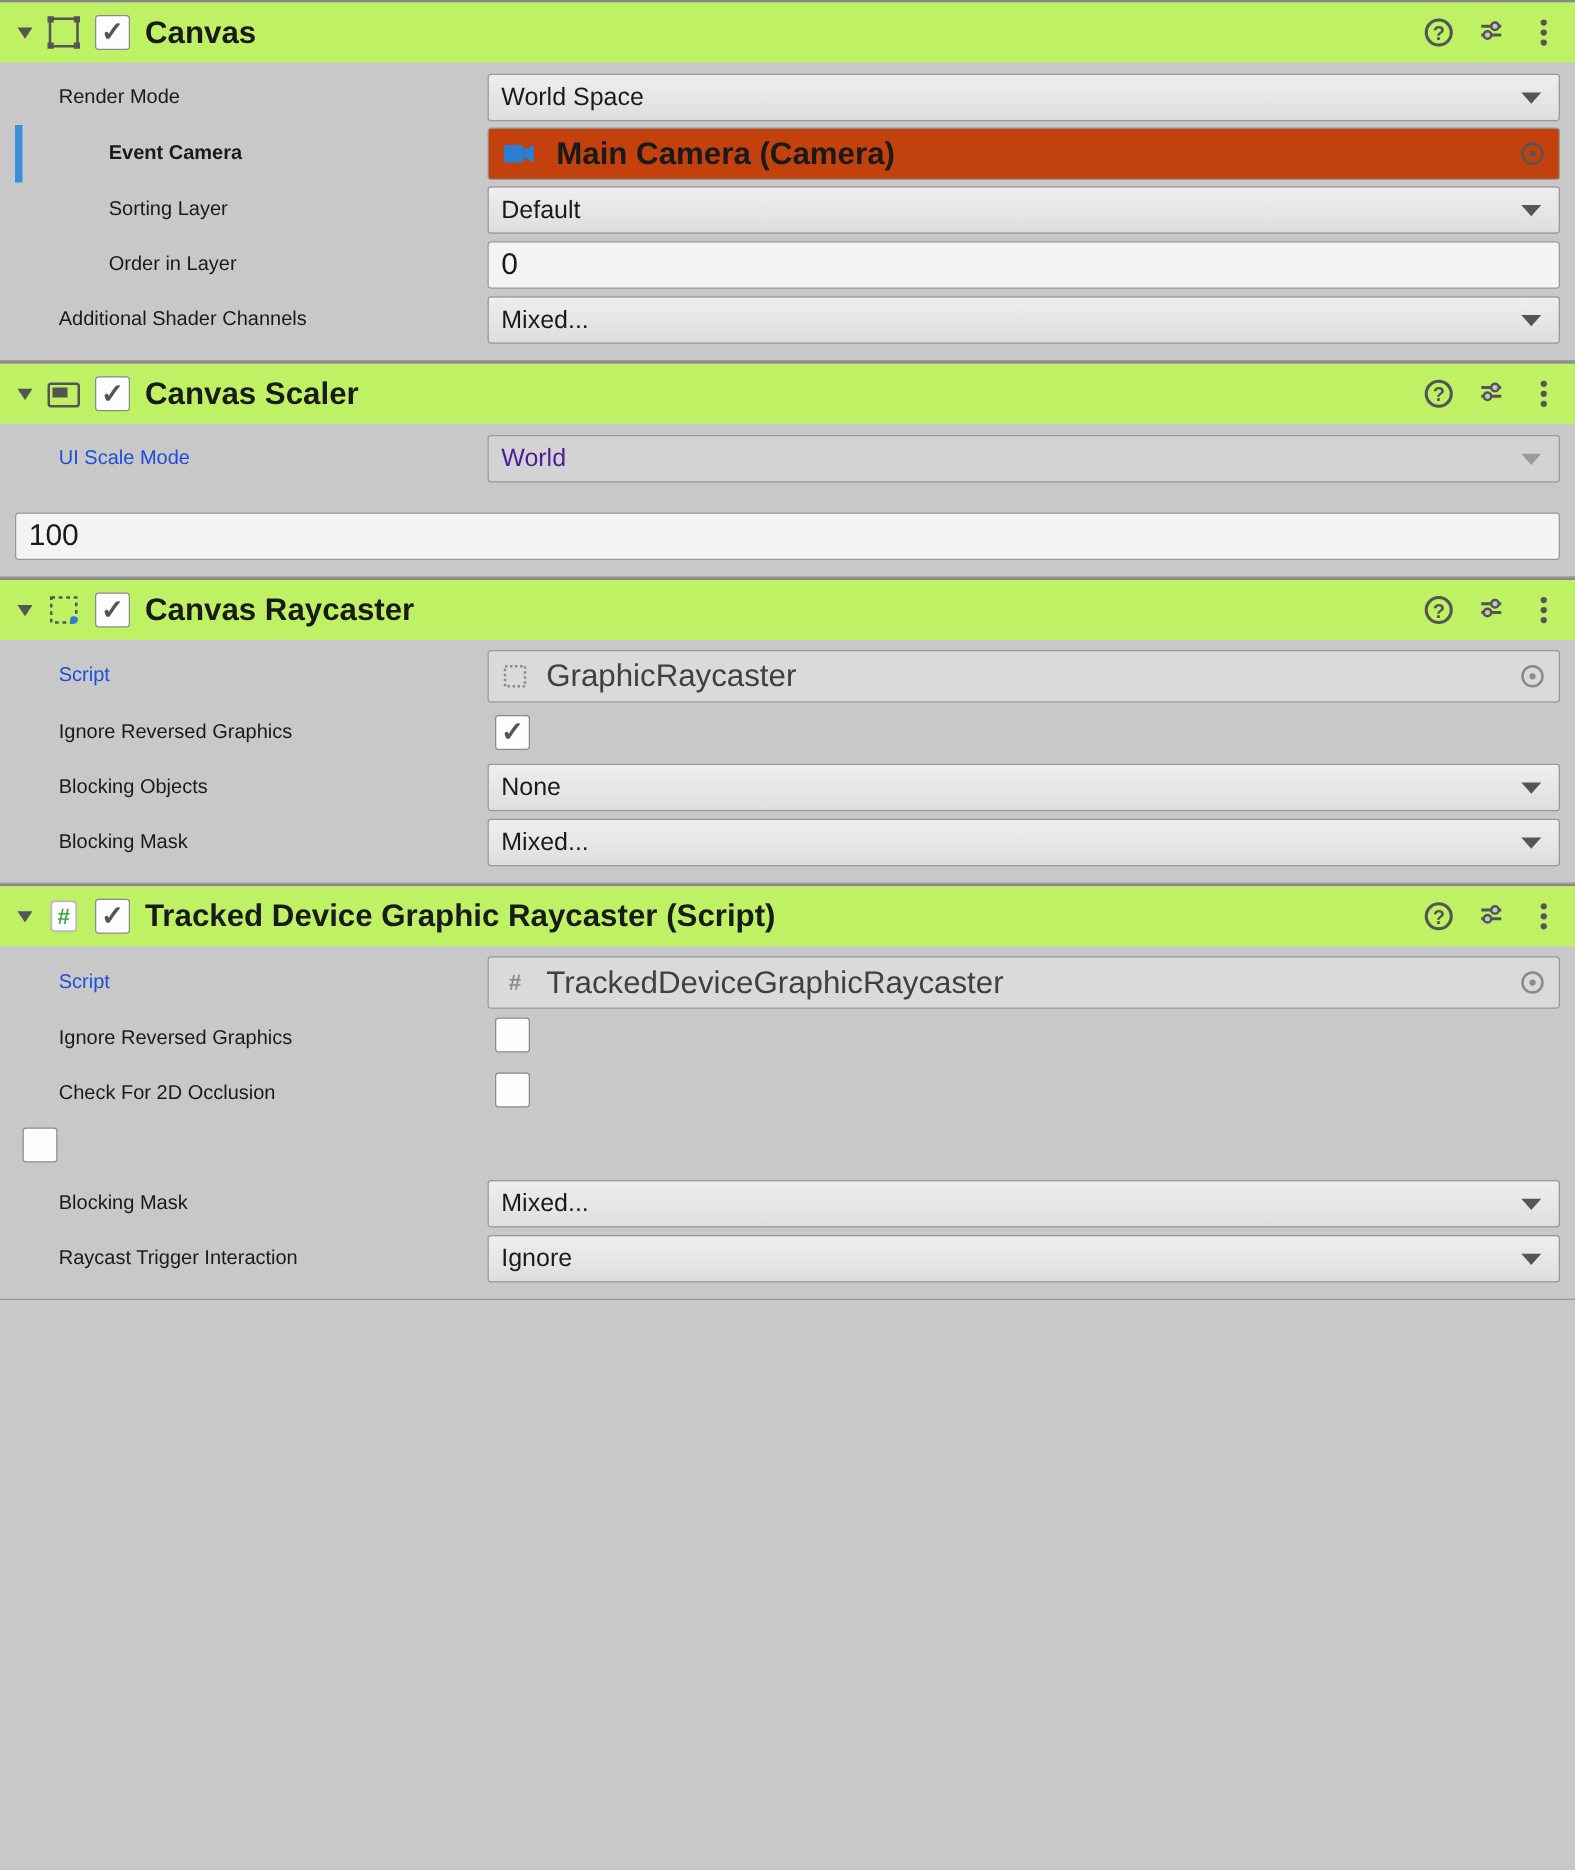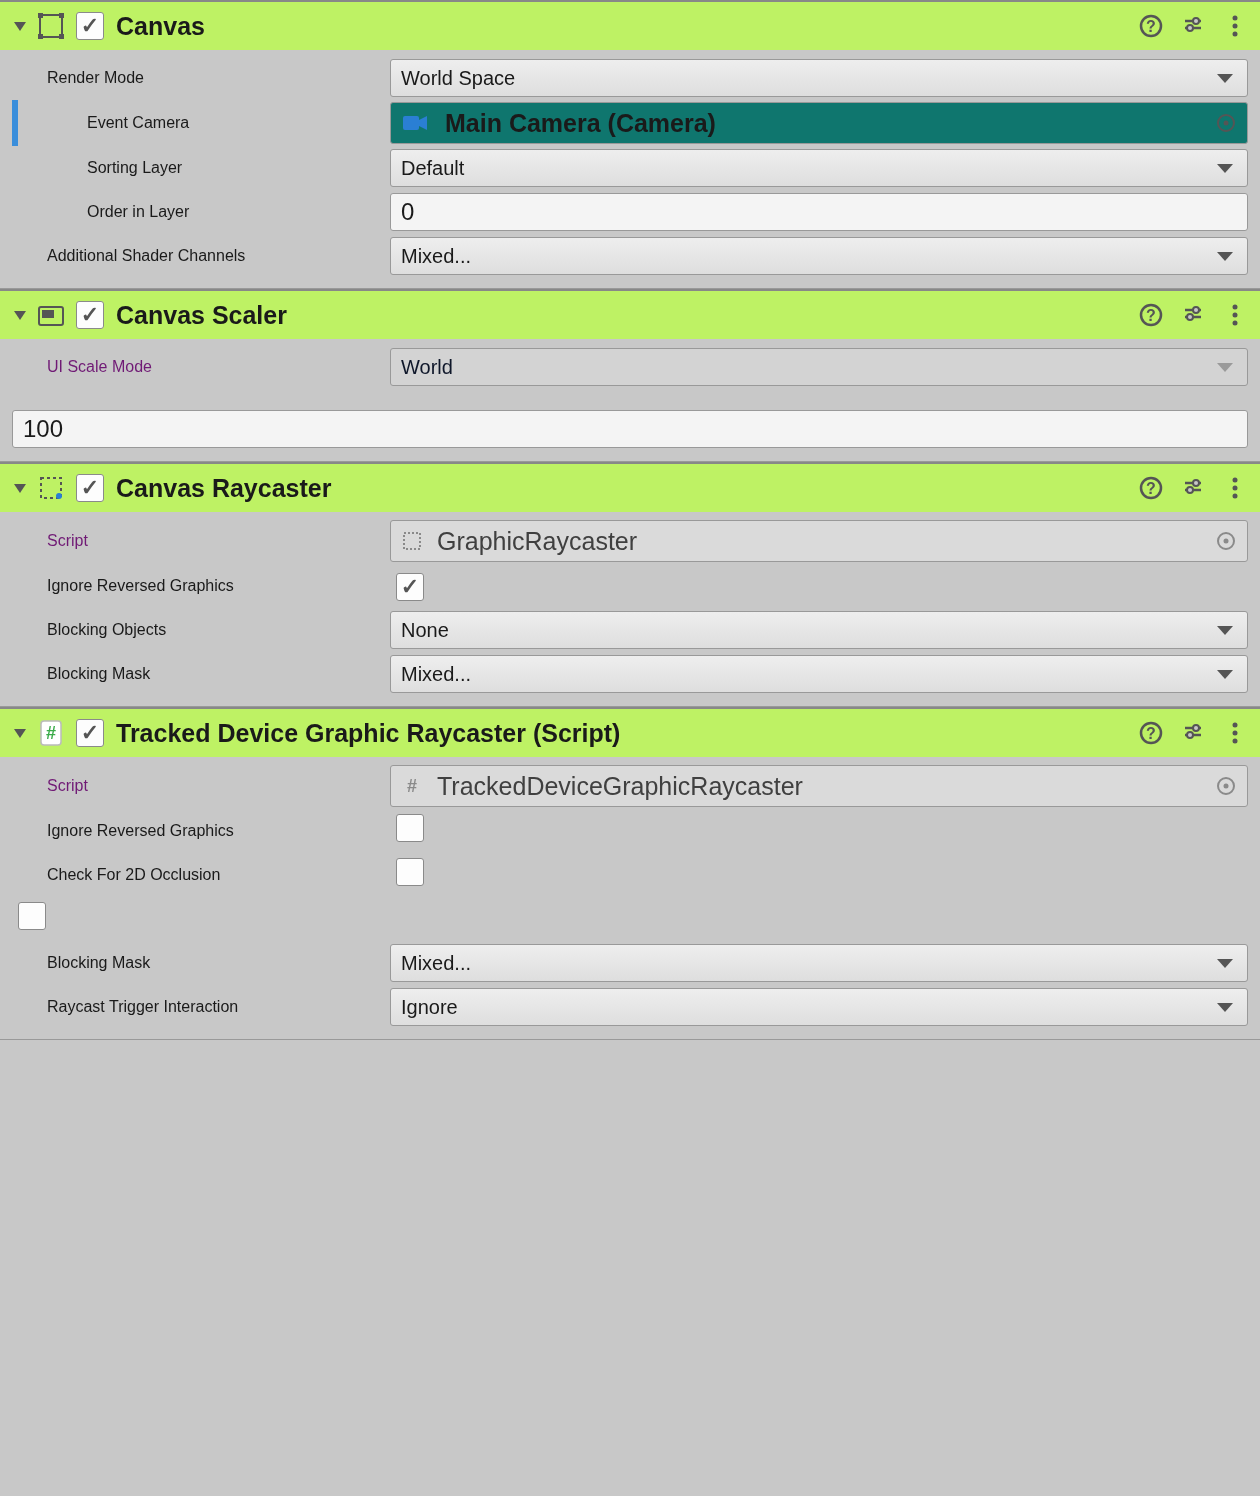--- a/index.html
+++ b/index.html
@@ -74,37 +74,37 @@
   min-height: 44px;
   padding: 2px 0;
 }
 .row .label {
   width: 378px;
   padding-left: 35px;
   font-size: 16px;
   color: #1a1a1a;
 }
 .row .label.indent { padding-left: 75px; }
-.row .label.bold { font-weight: 400; }
-.row .label.disabled { color: #701a75; }
+.row .label.bold { font-weight: 700; }
+.row .label.disabled { color: #1d4ed8; }
 .row .label.noindent { padding-left: 35px; }
 .control { flex: 1; }
 .dropdown {
   height: 38px;
   border: 1px solid #999;
   border-radius: 3px;
   background: linear-gradient(#eee, #dedede);
   display: flex; align-items: center;
   padding: 0 10px;
   cursor: pointer;
   position: relative;
 }
 .dropdown.disabled {
   background: #d3d3d3;
-  color: #0f172a;
+  color: #4c1d95;
   cursor: default;
   justify-content: flex-end;
 }
 .dropdown-text { flex: 1; font-size: 20px; }
 .dropdown-arrow {
   width: 0; height: 0;
   border-left: 8px solid transparent;
   border-right: 8px solid transparent;
   border-top: 9px solid #555;
   margin-right: 4px;
@@ -116,21 +116,21 @@
   border-radius: 3px;
   background: #f4f4f4;
   padding: 0 10px;
   font-size: 24px;
   display: flex; align-items: center;
 }
 .objfield {
   height: 42px;
   border: 1px solid #999;
   border-radius: 3px;
-  background: #0f766e;
+  background: #c2410c;
   display: flex; align-items: center;
   padding: 0 6px 0 10px;
   gap: 8px;
 }
 .objfield-text { flex: 1; font-weight: 700; font-size: 25px; }
 .objfield .picker {
   width: 30px; height: 30px;
   display: inline-flex; align-items:center; justify-content:center;
   cursor: pointer;
 }

